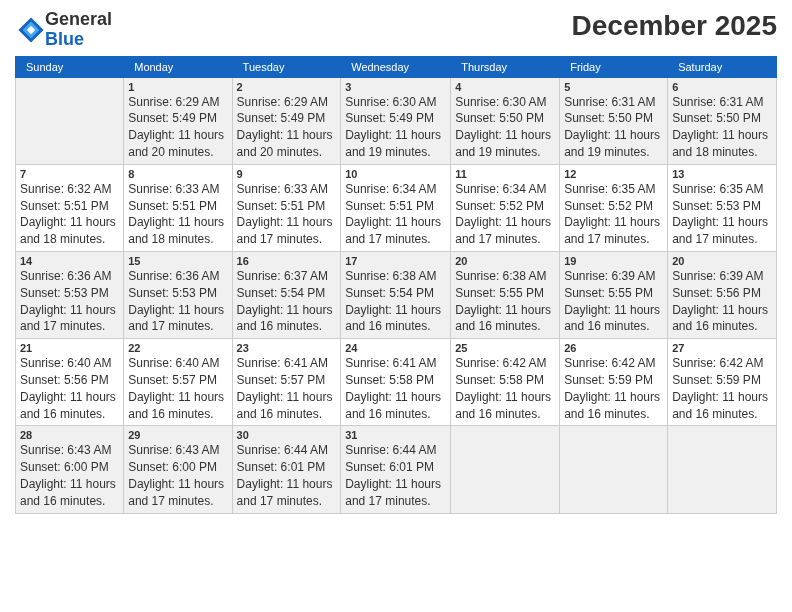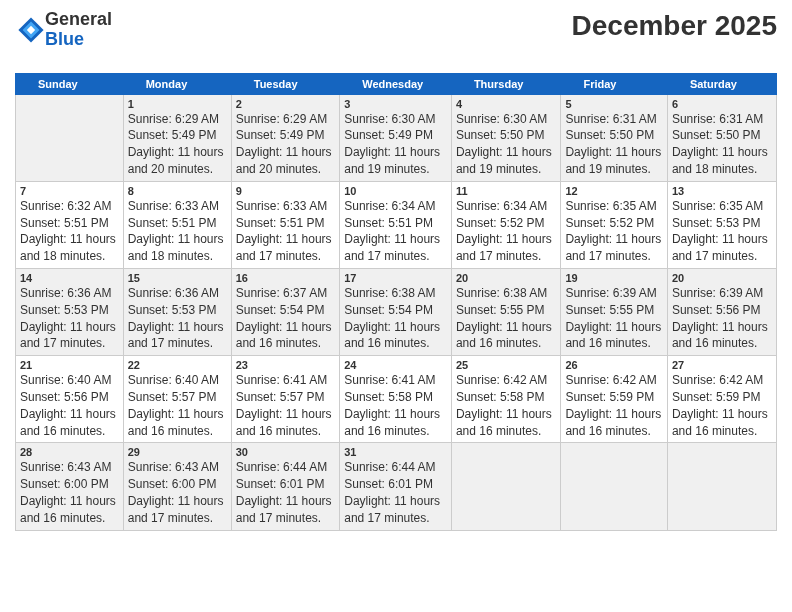--- a/index.html
+++ b/index.html
@@ -13,21 +13,21 @@
     .page {
       width: 792px;
       height: 612px;
       background: #fff;
       padding: 10px 15px;
     }
     .header {
       display: flex;
       justify-content: space-between;
       align-items: flex-start;
-      margin-bottom: 23px;
+      margin-bottom: 6px;
     }
     .logo {
       display: flex;
       align-items: center;
     }
     .logo-text {
       font-size: 18px;
       line-height: 1.1;
     }
     .logo-general {
@@ -56,24 +56,24 @@
       color: #555;
     }
     .calendar {
       width: 100%;
       border-collapse: collapse;
       font-size: 10px;
     }
     .calendar th {
       background: #1565c0;
       color: #fff;
-      padding: 4px 22px;
+      padding: 4px 10px;
       text-align: left;
       font-size: 11px;
-      font-weight: bold;
+      font-weight: normal;
       border: 1px solid #1565c0;
     }
     .calendar td {
       border: 1px solid #ccc;
       vertical-align: top;
       padding: 3px 4px;
       width: 113px;
       height: 80px;
     }
     .day-num {

